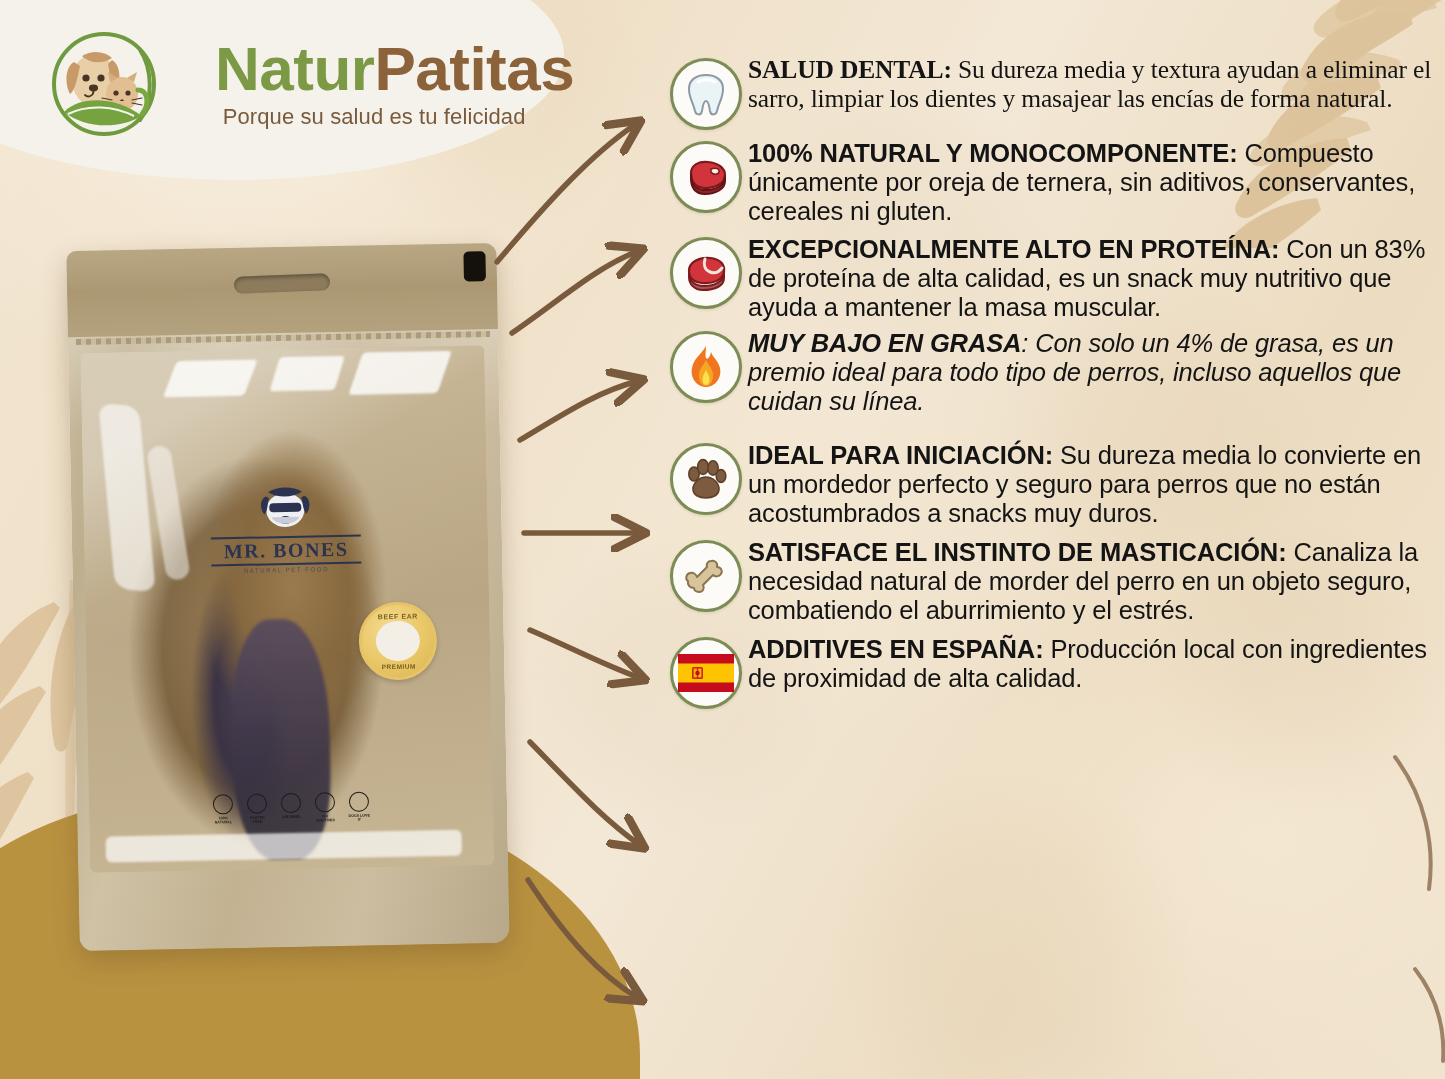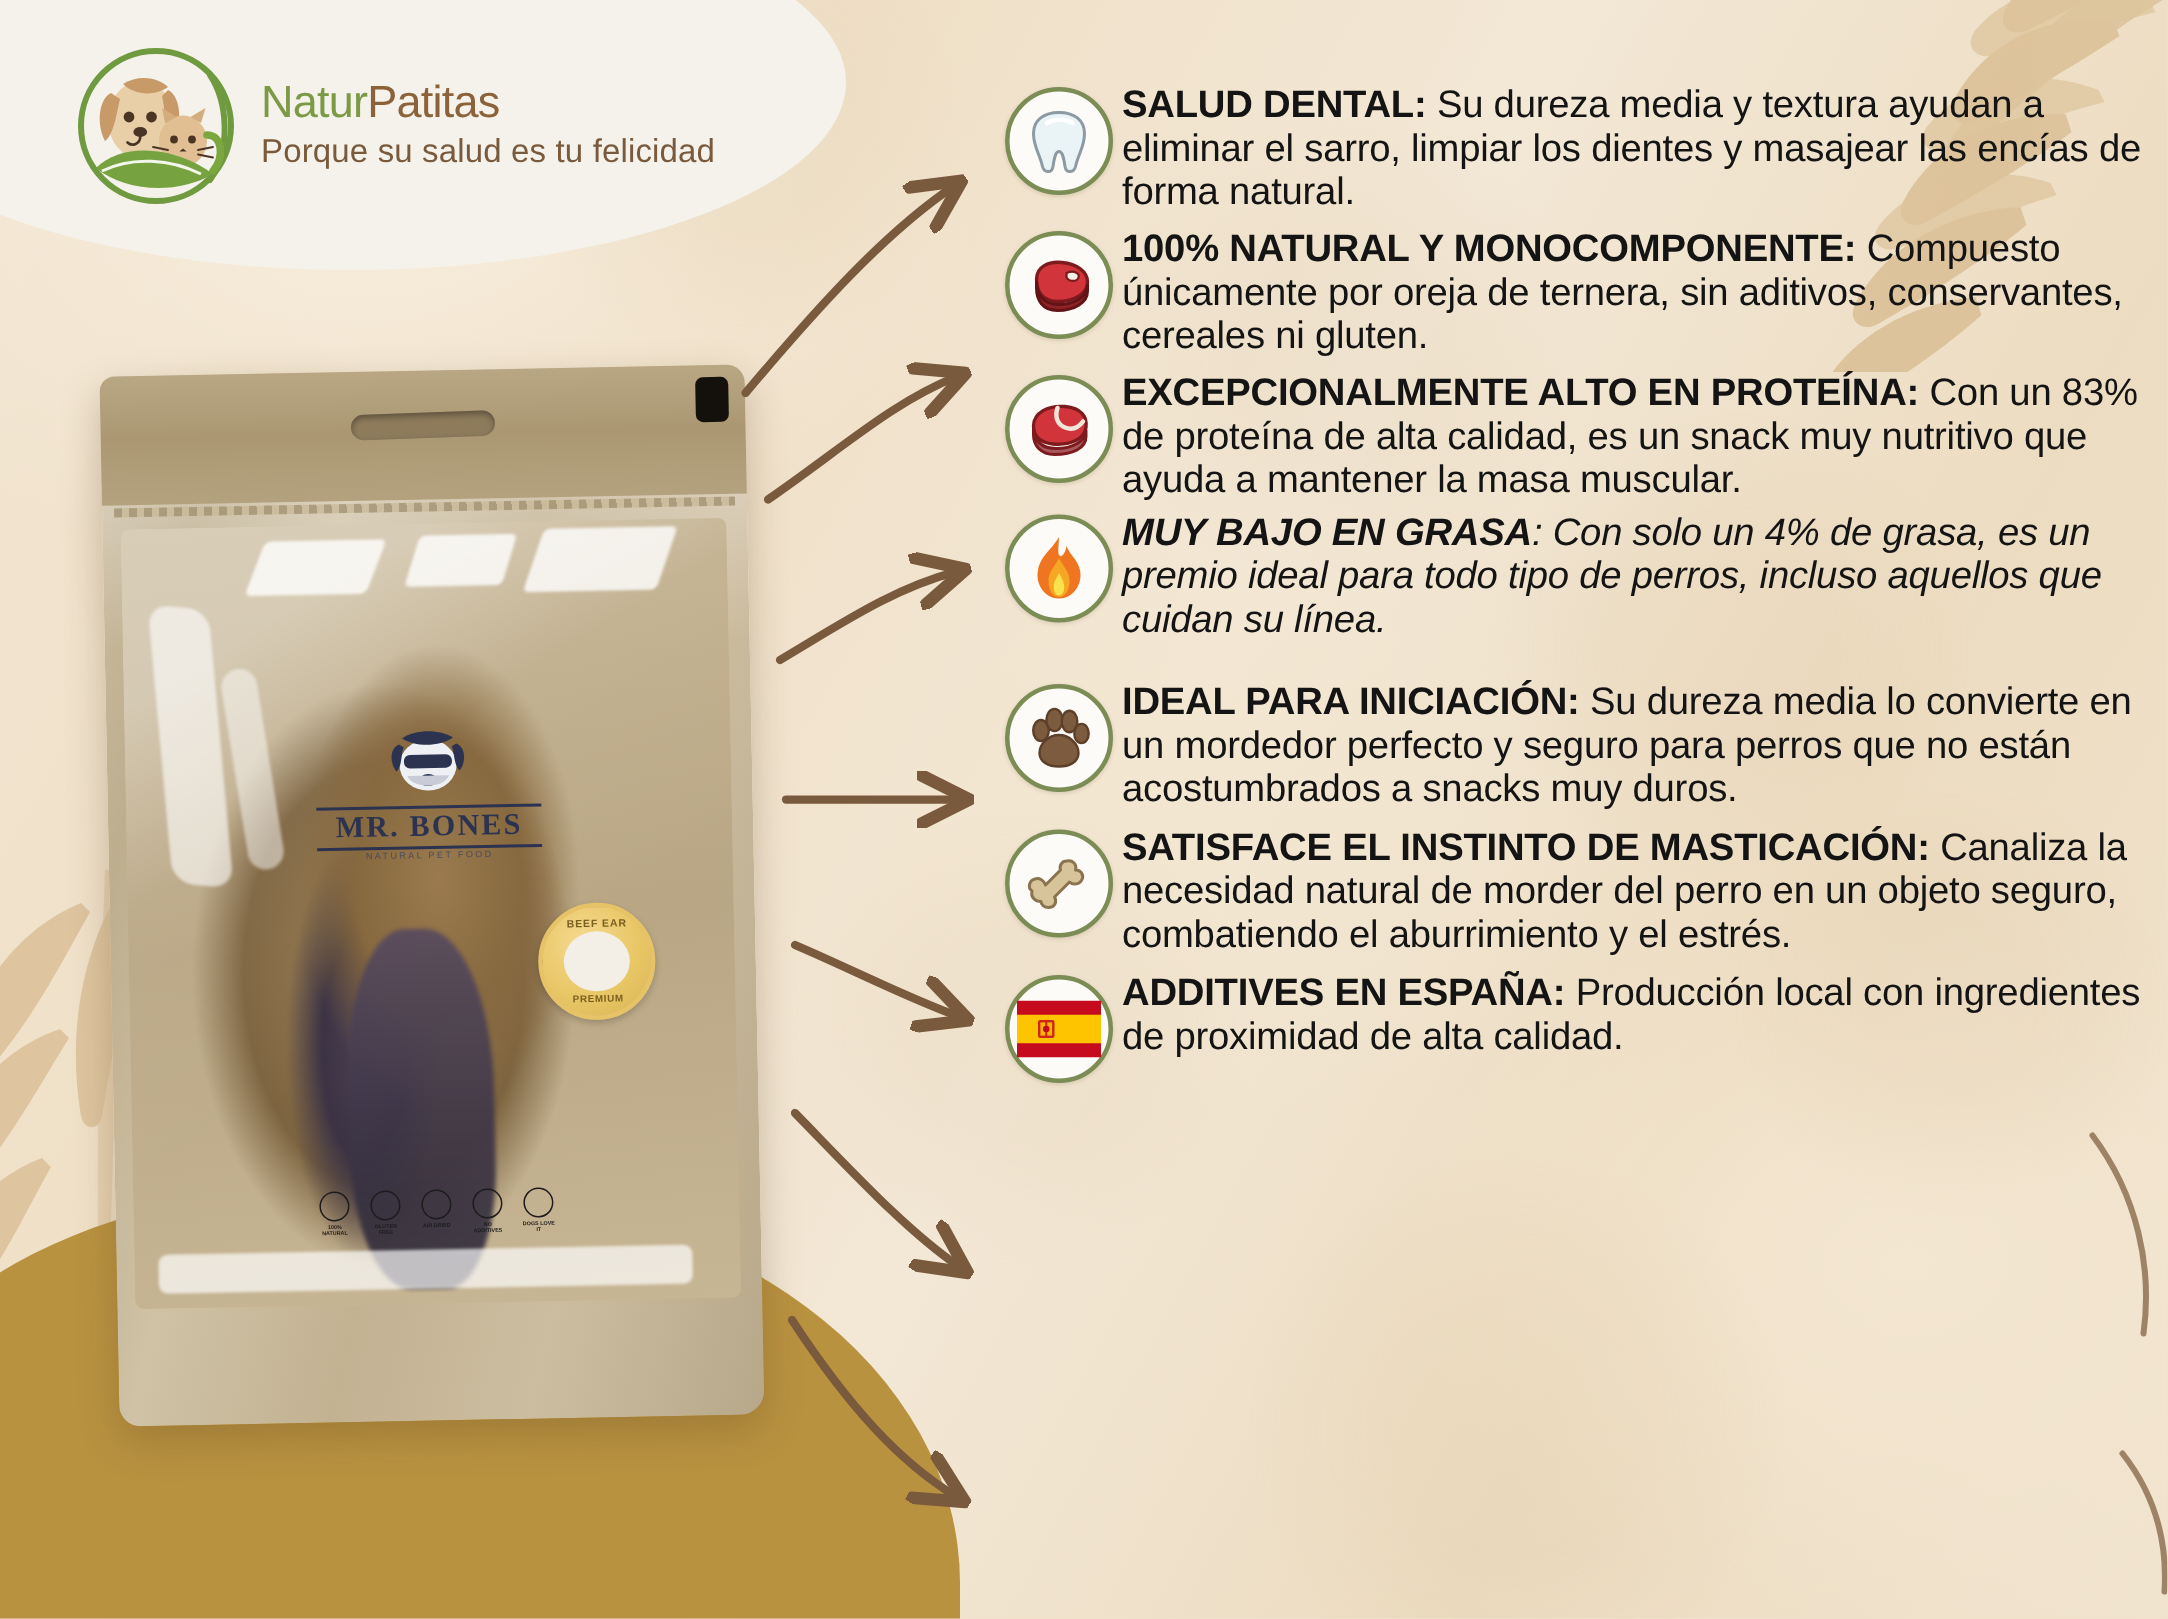--- a/index.html
+++ b/index.html
@@ -170,21 +170,21 @@
   }
   .feature-text {
     flex:1 1 auto; color:#141414;
     font-size:25.5px; line-height:1.135; letter-spacing:-0.15px;
     padding-top:2px; padding-right:4px;
     font-stretch:condensed;
   }
   .feature-text .ft-title { font-weight:bold; }
 
   
-  .f0 { margin-top:0px; }
+  .f0 { margin-top:0px;font-family:Liberation Serif, serif; }
   .f1 { margin-top:7px; }
   .f2 { margin-top:7px; }
   .f3 { margin-top:5px;font-style:italic; }
   .f4 { margin-top:24px; }
   .f5 { margin-top:8px; }
   .f6 { margin-top:8px; }
 </style>
 </head>
 <body>
 
@@ -260,21 +260,21 @@
         <path d="M64 75 L54 77"></path>
       <path d="M84 72 L94 70"></path>
         <path d="M84 75 L94 77"></path>
     </g>
     <path d="M90 62 C100 62 102 76 94 86" fill="none" stroke="#7aa83f" stroke-width="5" stroke-linecap="round"></path>
 
     <path d="M16 84 C34 66 70 70 94 88 C70 102 36 100 16 84 Z" fill="#76a33f"></path>
     <path d="M20 86 C40 76 66 78 86 88" fill="none" stroke="#f3f6ec" stroke-width="2"></path>
   </svg>
   <div>
-    <div style="font-size:30px; font-weight:normal; letter-spacing:-0.5px; line-height:1;">
+    <div style="font-size:62px; font-weight:bold; letter-spacing:-0.5px; line-height:1;margin-left:41px;">
       <span style="color:#7c9a45;">Natur</span><span style="color:#8b6239;">Patitas</span>
     </div>
     <div style="font-size:22px; color:#7a5a3c; margin-top:4px; letter-spacing:.1px; text-align:center;">Porque su salud es tu felicidad</div>
   </div>
 </div>
 
 <div id="package">
   <div class="pkg-body"></div>
   <div class="pkg-topband"></div>
   <div class="pkg-hang"></div>

